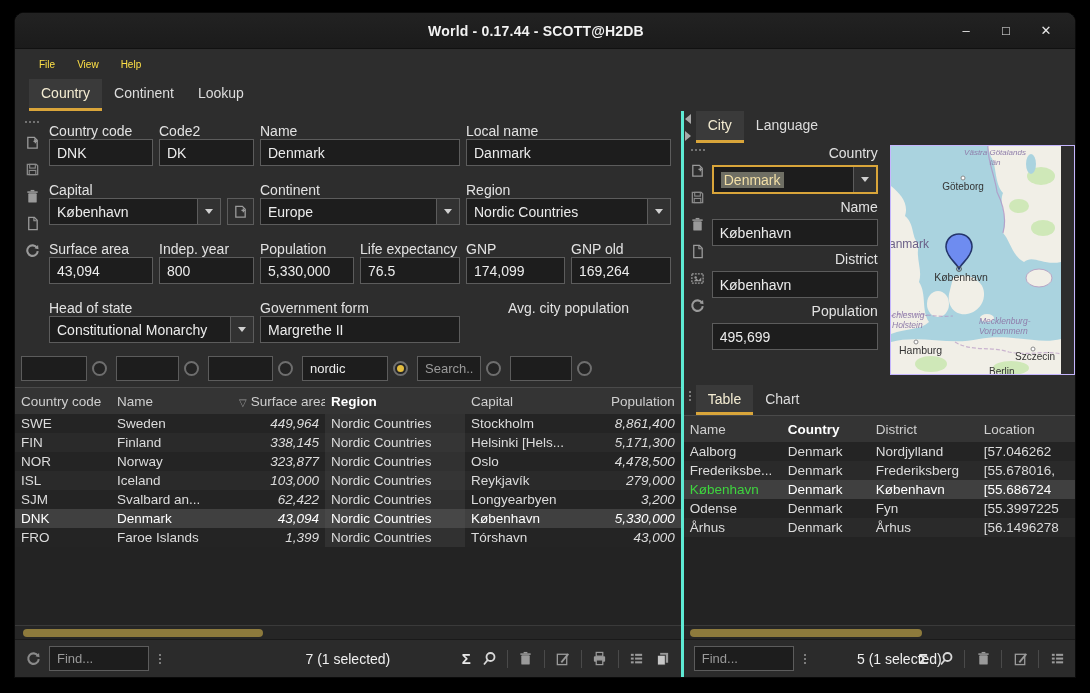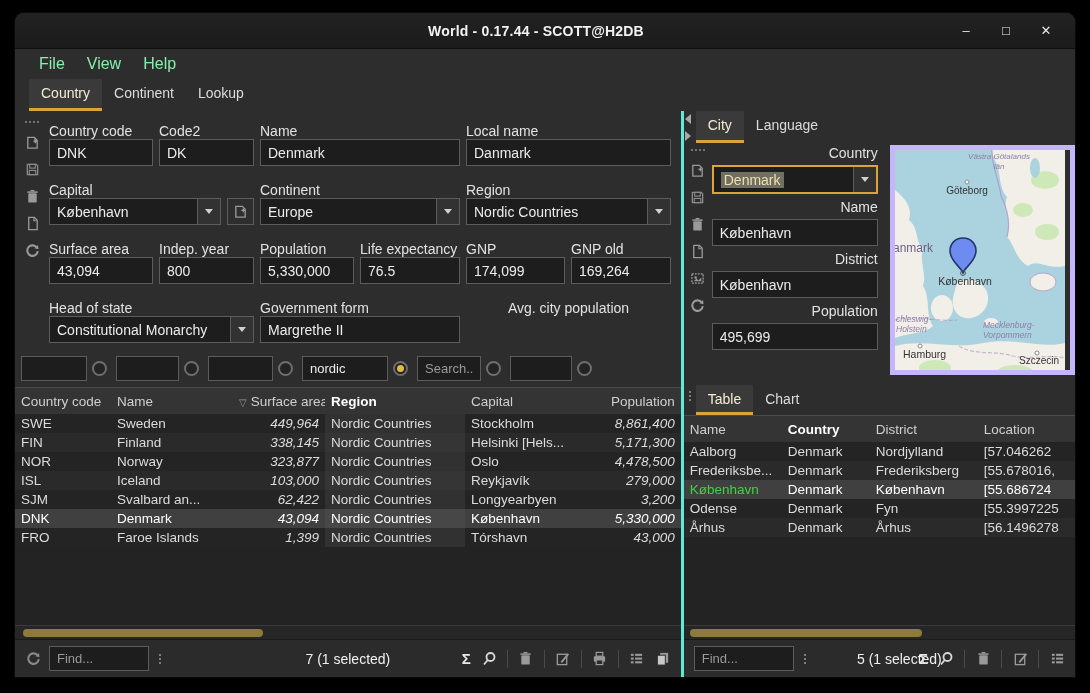--- a/index.html
+++ b/index.html
@@ -10,21 +10,21 @@
             border:1px solid #0a0a0a; }
   
   .titlebar { height:36px; background:linear-gradient(#222,#1b1b1b); display:flex; align-items:center;
               flex:0 0 36px; border-bottom:1px solid #111; }
   .titlebar .title { flex:1; text-align:center; color:#f2f2f2; font-size:14px; font-weight:700;
                      letter-spacing:.2px; padding-left:120px; }
   .winbtns { display:flex; gap:26px; padding:0 22px; }
   .winbtn { color:#e8e8e8; font-size:13px; width:14px; text-align:center; cursor:default; }
   
   .menubar { height:30px; display:flex; align-items:center; padding-left:14px; gap:2px; flex:0 0 30px; }
-  .menu-item { color:#86efac; font-size:16px; padding:4px 10px; }
+  .menu-item { color:#fde047; font-size:10px; padding:4px 10px; }
   
   .tabbar { height:32px; display:flex; align-items:stretch; padding-left:14px; flex:0 0 32px; }
   .tab { color:#dcdcdc; font-size:14px; padding:6px 12px 0 12px; border-bottom:3px solid transparent; }
   .tab.sel { background:#3a3a3a; color:#f4ecd2; border-bottom:3px solid #d9a53a; }
   
   .content { flex:1; display:flex; min-height:0; }
   .lpanel { width:670px; display:flex; flex-direction:column; border-right:3px solid #5eead4; }
   .rpanel { width:392px; display:flex; flex-direction:column; position:relative; }
   
   .iconstrip { width:34px; display:flex; flex-direction:column; align-items:center; gap:11px; padding-top:6px; }
@@ -98,21 +98,21 @@
   .tri-l { width:0;height:0;border-top:5px solid transparent;border-bottom:5px solid transparent;
            border-right:6px solid #a8a8a8; }
   .tri-r { width:0;height:0;border-top:5px solid transparent;border-bottom:5px solid transparent;
            border-left:6px solid #a8a8a8; }
   .citybody { flex:0 0 232px; display:flex; }
   .cityform { width:178px; display:flex; flex-direction:column; padding-right:12px; }
   .cityform label.f { margin:5px 0 4px 0; }
   .focusring { border:2px solid #d9a53a; padding:0; }
   .focusring .combo { border:none; height:25px; }
   .selval { background:#6f6f64; color:#f2dfa6; padding:0 3px; }
-  .mapbox { flex:1; border:5px solid #c4b5fd; margin-top:2px; height:230px; overflow:hidden; }
+  .mapbox { flex:1; border:1px solid #c4b5fd; margin-top:2px; height:230px; overflow:hidden; }
   .splitdots { position:absolute; left:3px; top:6px; }
   
   .ic14 { width:15px; height:15px; }
   .ic16 { width:16px; height:16px; }
 </style>
 </head>
 <body>
 
 <div class="window">
 

